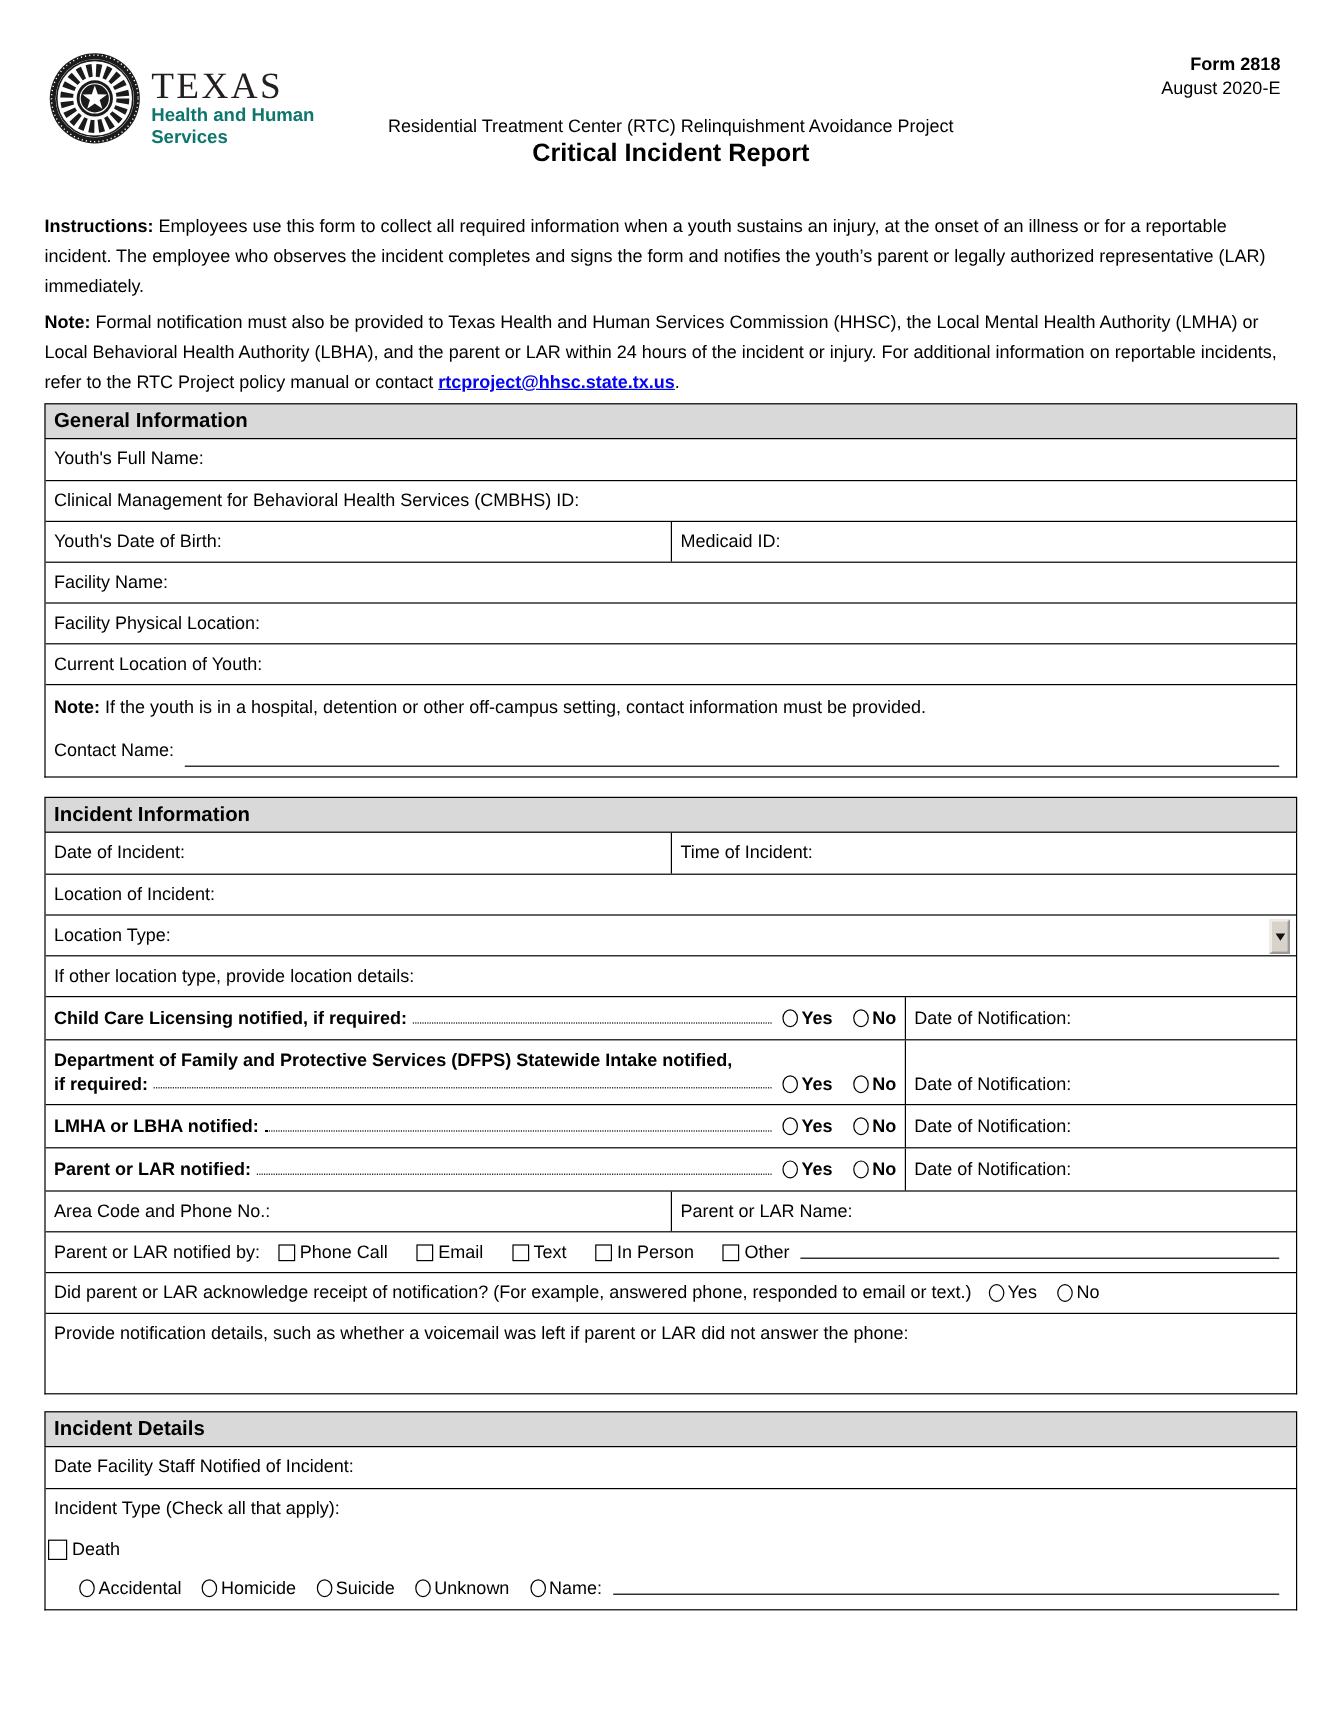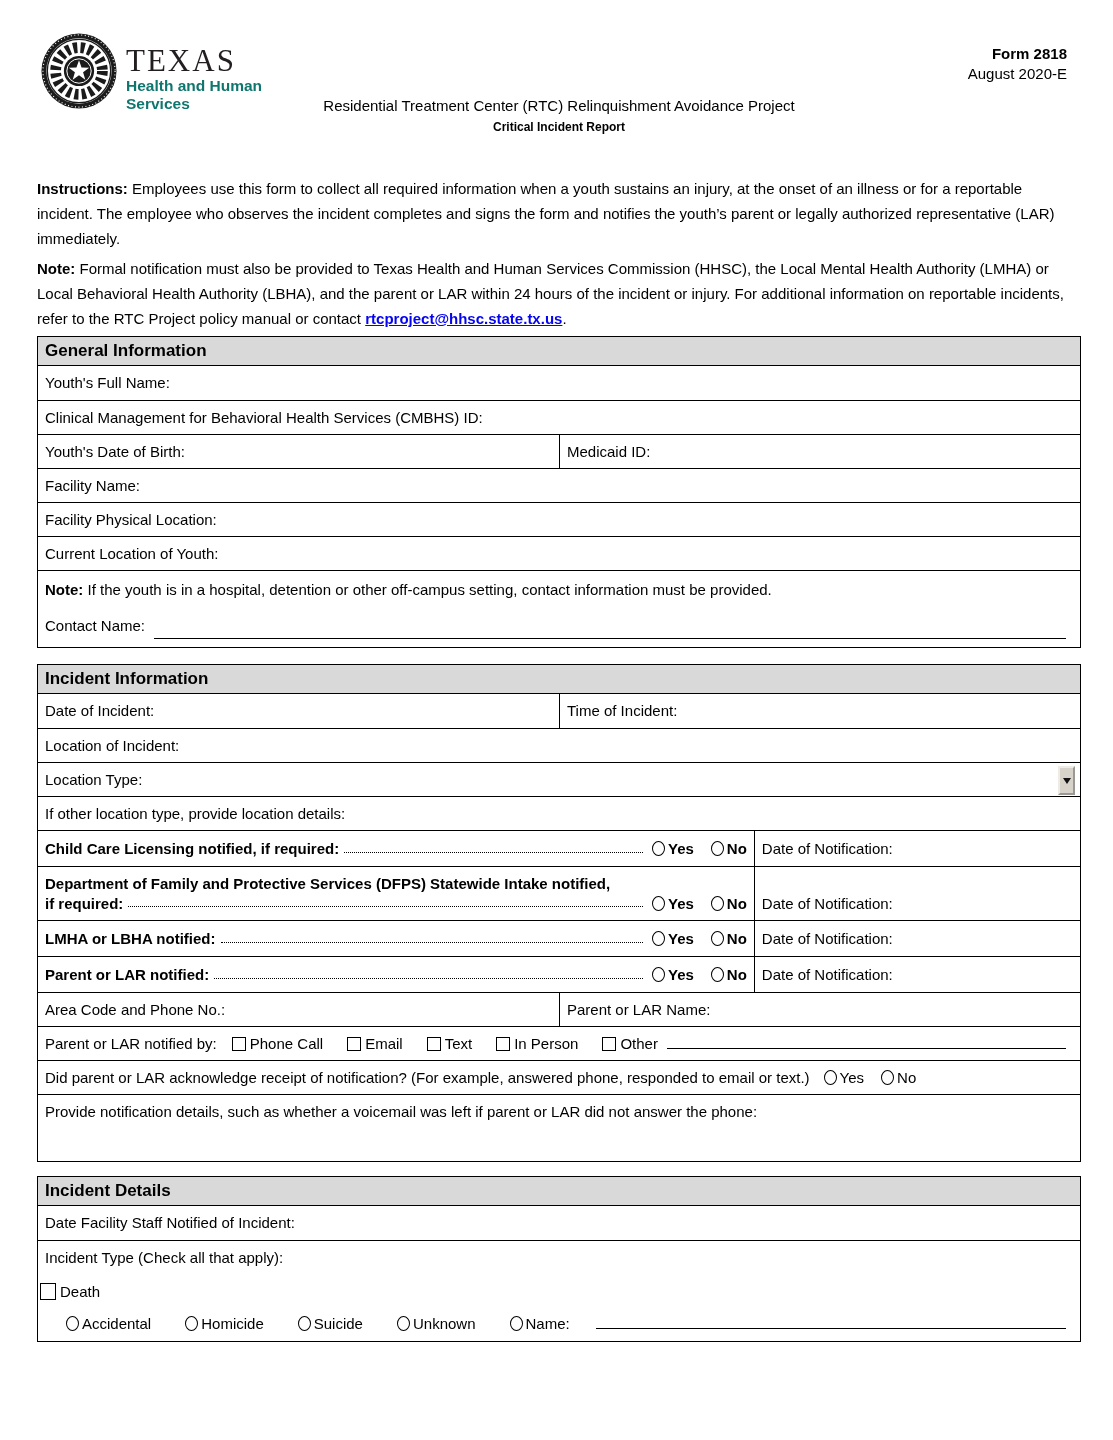--- a/index.html
+++ b/index.html
@@ -6,30 +6,30 @@
   html,body { background:#fff; }
   .page {
     width:1113px; height:1440px; background:#fff; color:#000;
     font-family:"Liberation Sans", sans-serif; font-size:15px;
     position:relative; overflow:hidden; margin:0 auto;
   }
   .content { padding:0 32px 0 37px; }
 
   
   .doc-header { position:relative; height:170px; }
-  .logo { position:absolute; left:3px; top:32px; display:flex; }
+  .logo { position:absolute; left:3px; top:43px; display:flex; }
   .seal { width:78px; height:78px; flex:none; }
   .logo-text { padding-top:13px; padding-left:8px; }
   .logo-agency { font-family:"Liberation Serif", serif; font-size:31px; line-height:32px; letter-spacing:2px; color:#231f20; }
   .logo-dept { font-size:15.5px; font-weight:bold; line-height:18px; color:#0f766e; }
   .form-meta { position:absolute; right:14px; top:44px; text-align:right; line-height:20px; }
   .form-number { font-weight:bold; }
   .doc-title { position:absolute; left:0; right:0; top:96px; text-align:center; }
   .title-sub { font-size:15px; line-height:20px; }
-  .title-main { font-size:12px; font-weight:bold; line-height:23px; }
+  .title-main { font-size:21px; font-weight:bold; line-height:23px; }
 
   
   .para { line-height:25px; text-align:left; }
   .para-instructions { margin-top:6px; }
   .para-note { margin-top:5px; }
   .blabel { font-weight:bold; }
   a.email { color:#0404f0; font-weight:bold; text-decoration:underline; cursor:pointer; }
 
   
   .section { }
@@ -83,21 +83,21 @@
 
   .ack-row { display:flex; align-items:center; }
   .ack-row .yn { margin-left:14px; }
 
   .details-row { min-height:67px; }
 
   
   .type-row { padding-bottom:9px; }
   .death-line { margin-top:17px; display:flex; align-items:center; }
   .death-line .checkbox { width:16px; height:17px; margin-left:-5px; }
-  .death-sub { margin-top:15px; display:flex; align-items:center; padding-left:21px;gap:17px; }
+  .death-sub { margin-top:15px; display:flex; align-items:center; padding-left:21px; }
   .death-sub .opt + .opt { margin-left:17px; }
 </style>
 </head>
 <body>
 
 <div class="page">
   <div class="content">
 
     <div class="doc-header">
       <div class="logo">

